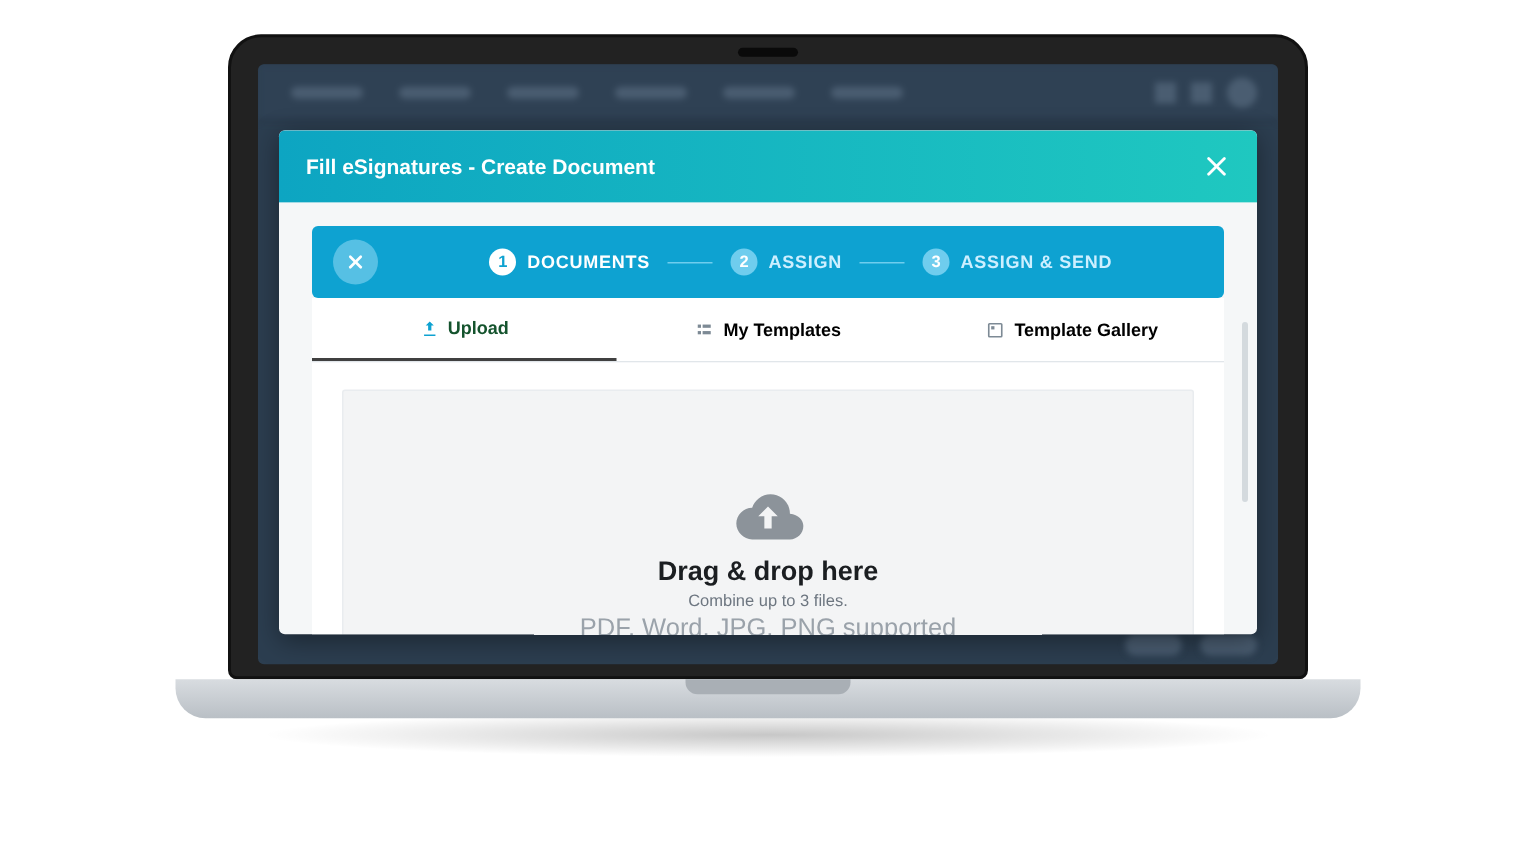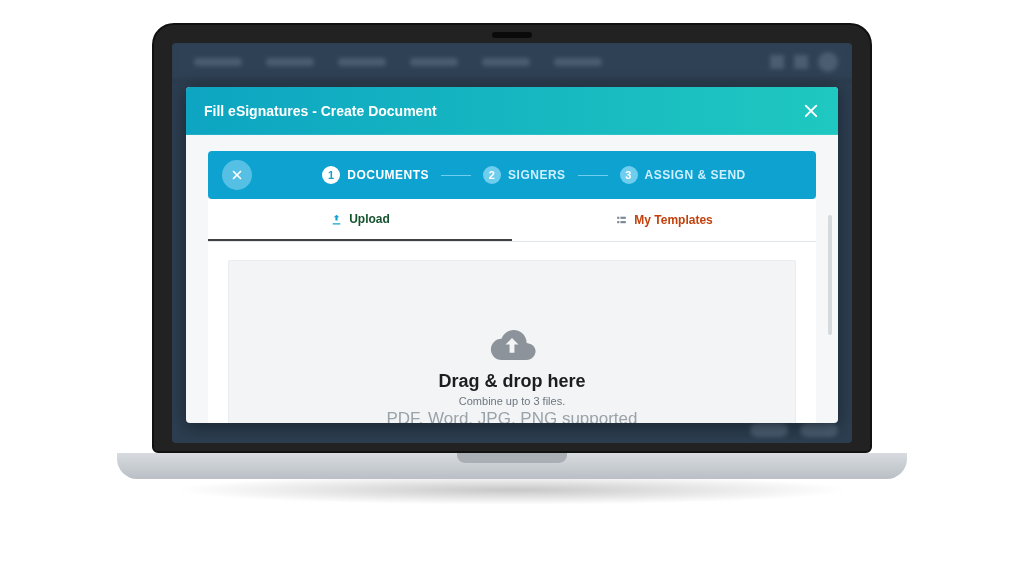--- a/index.html
+++ b/index.html
@@ -165,21 +165,21 @@
   .tab{
     flex:1;
     text-align:center;
     padding:13px 0;
     font-size:12px;
     font-weight:700;
     color:#2c5d6e;
     cursor:pointer;
     display:flex;align-items:center;justify-content:center;gap:6px;
   }
-  .tab.inactive{ color:#c2410c; font-weight:600; }
+  .tab.inactive{ color:#000000; font-weight:600; }
   .tab.active{
     border-bottom:2px solid #404040;
     color:#14532d;
   }
   .tab .ico{ width:13px;height:13px; display:inline-flex; }
 
   
   .dropzone-wrap{
     background:#fff;
     padding:18px 20px 26px 20px;
@@ -268,21 +268,21 @@
               </svg>
             </div>
             <div class="steps">
               <div class="step active">
                 <span class="bub">1</span>
                 <span>DOCUMENTS</span>
               </div>
               <div class="divider"></div>
               <div class="step">
                 <span class="bub">2</span>
-                <span>SIGNERS</span>
+                <span>ASSIGN</span>
               </div>
               <div class="divider"></div>
               <div class="step">
                 <span class="bub">3</span>
                 <span>ASSIGN &amp; SEND</span>
               </div>
             </div>
           </div>
 
           <div class="tabs">
@@ -297,20 +297,29 @@
             <div class="tab inactive">
               <span class="ico">
                 <svg viewBox="0 0 24 24" fill="#7d8a95">
                     <rect x="4" y="5" width="4" height="4"></rect>
                     <rect x="10" y="5" width="10" height="4"></rect>
                     <rect x="4" y="13" width="4" height="4"></rect>
                     <rect x="10" y="13" width="10" height="4"></rect>
                   </svg>
               </span>
               <span>My Templates</span>
+            </div>
+            <div class="tab inactive">
+              <span class="ico">
+                <svg viewBox="0 0 24 24" fill="#7d8a95">
+                    <rect x="4" y="4" width="16" height="16" rx="1" fill="none" stroke="#7d8a95" stroke-width="2"></rect>
+                    <rect x="7" y="7" width="4" height="4"></rect>
+                  </svg>
+              </span>
+              <span>Template Gallery</span>
             </div>
           </div>
 
           <div class="dropzone-wrap">
             <div class="dropzone">
               <span class="cloud">
                 <svg viewBox="0 0 64 48" fill="#8c939a">
                   <path d="M50 22c0-9-7-16-16-16-7 0-13 5-15 11-7 0-13 6-13 13s6 13 13 13h31c6 0 11-5 11-11 0-5-4-9-11-10z"></path>
                   <path d="M32 16l8 8h-5v10h-6V24h-5l8-8z" fill="#f3f4f5"></path>
                 </svg>

